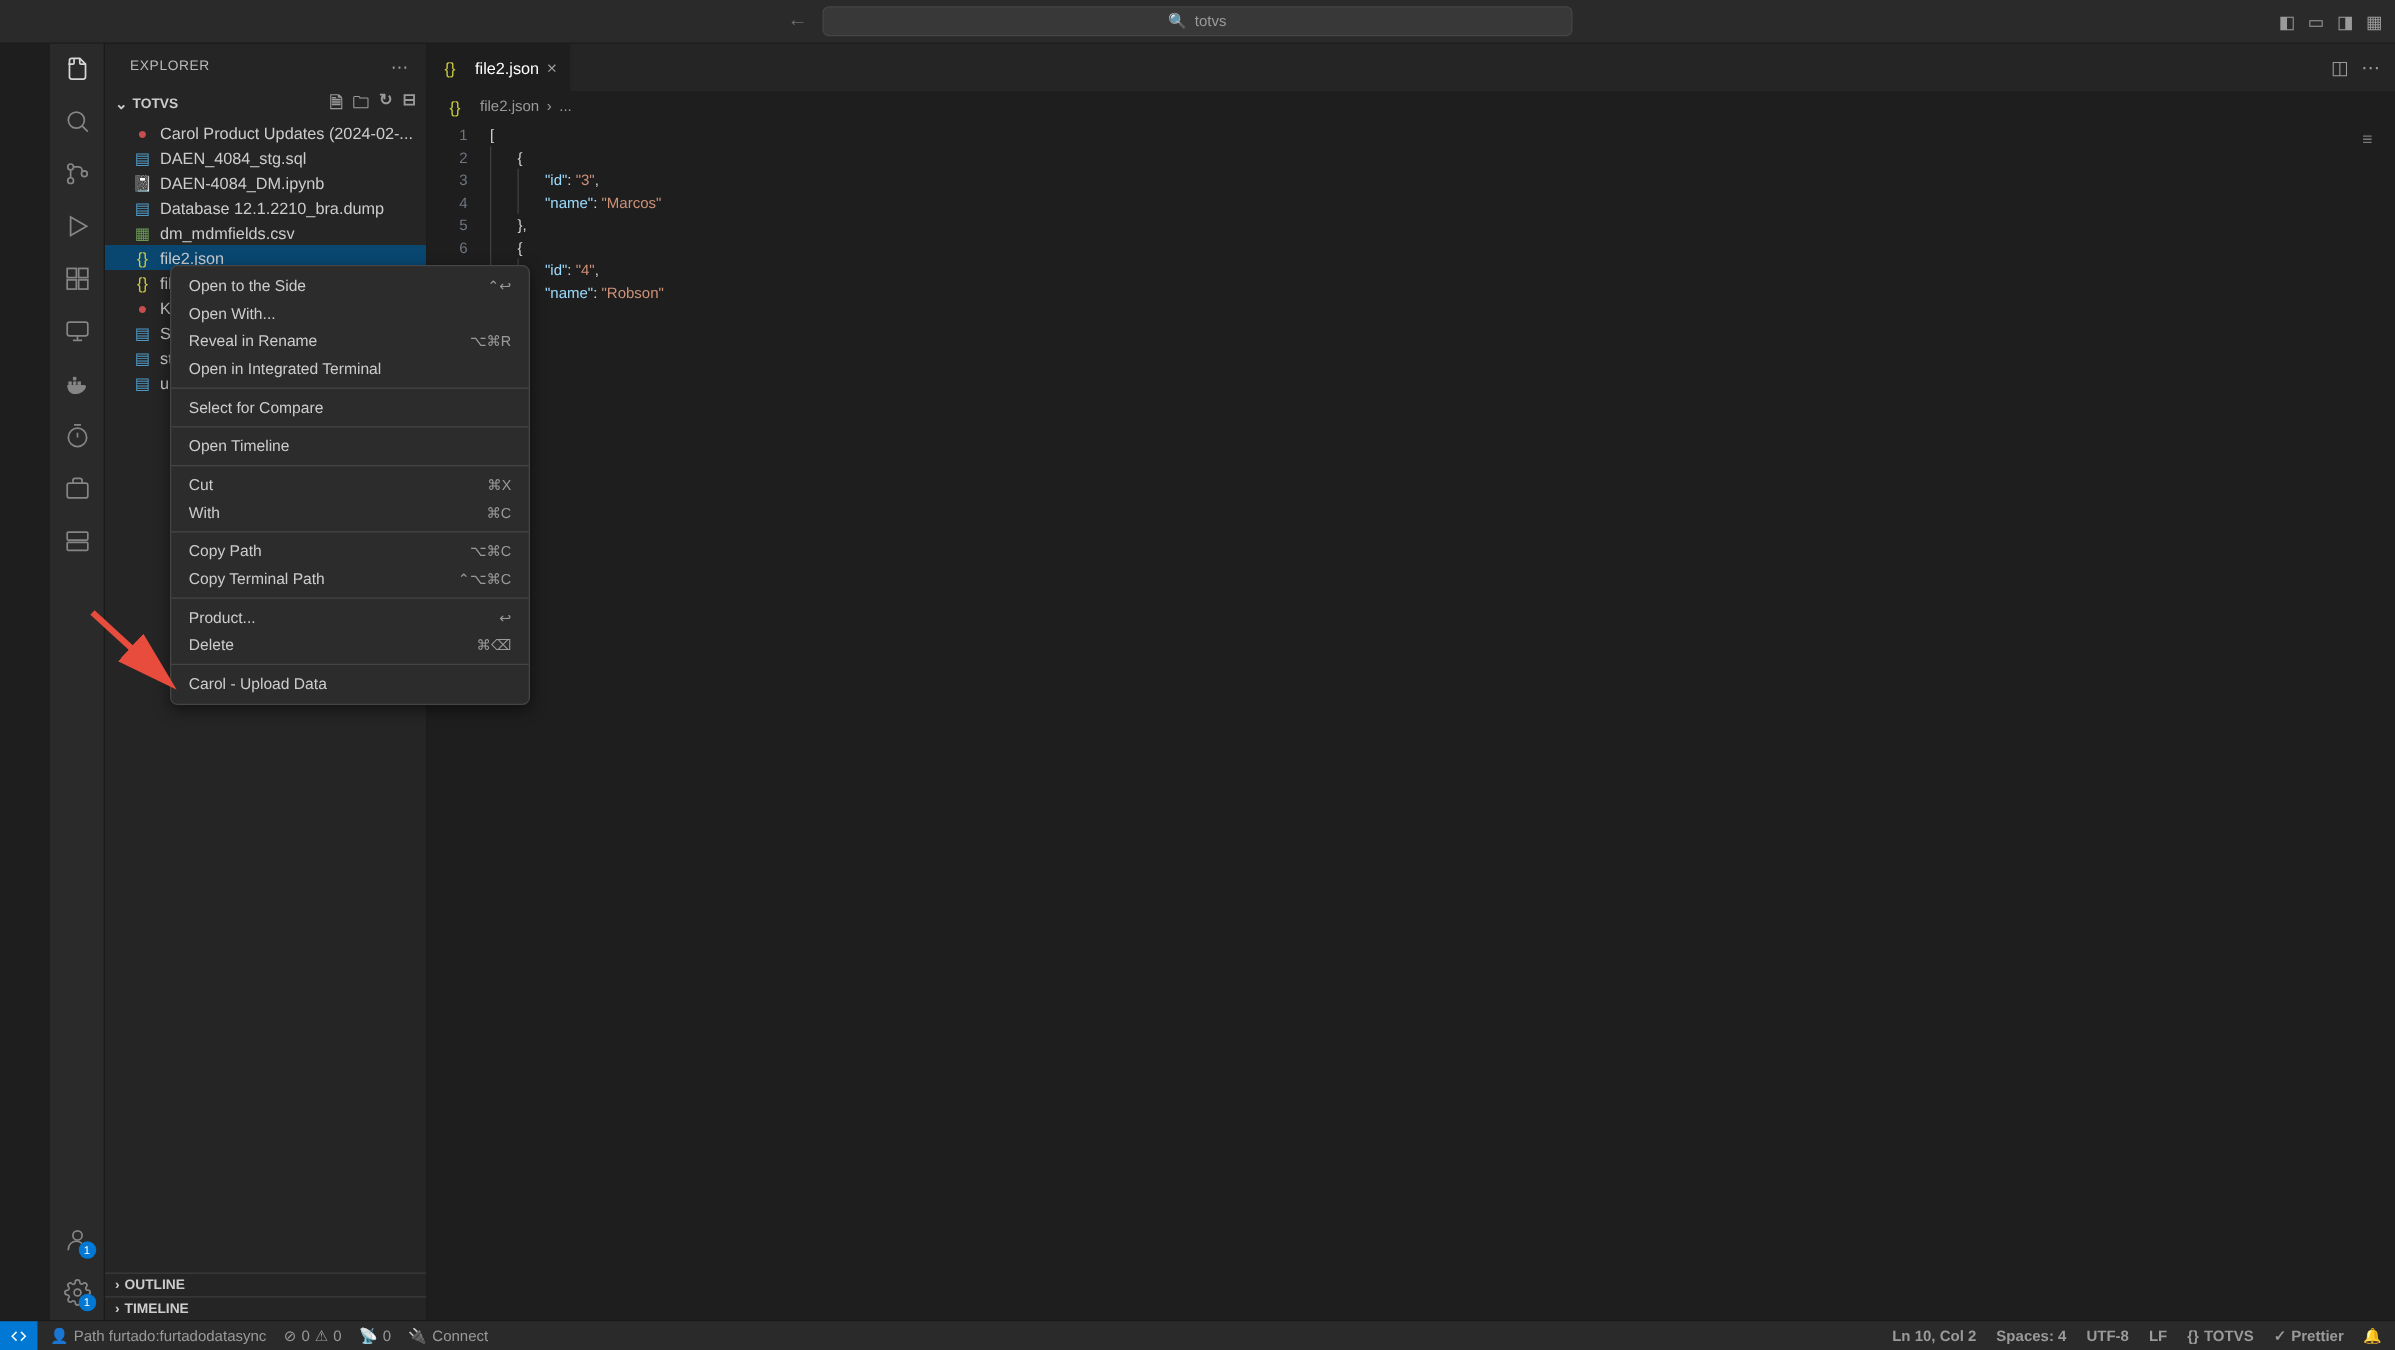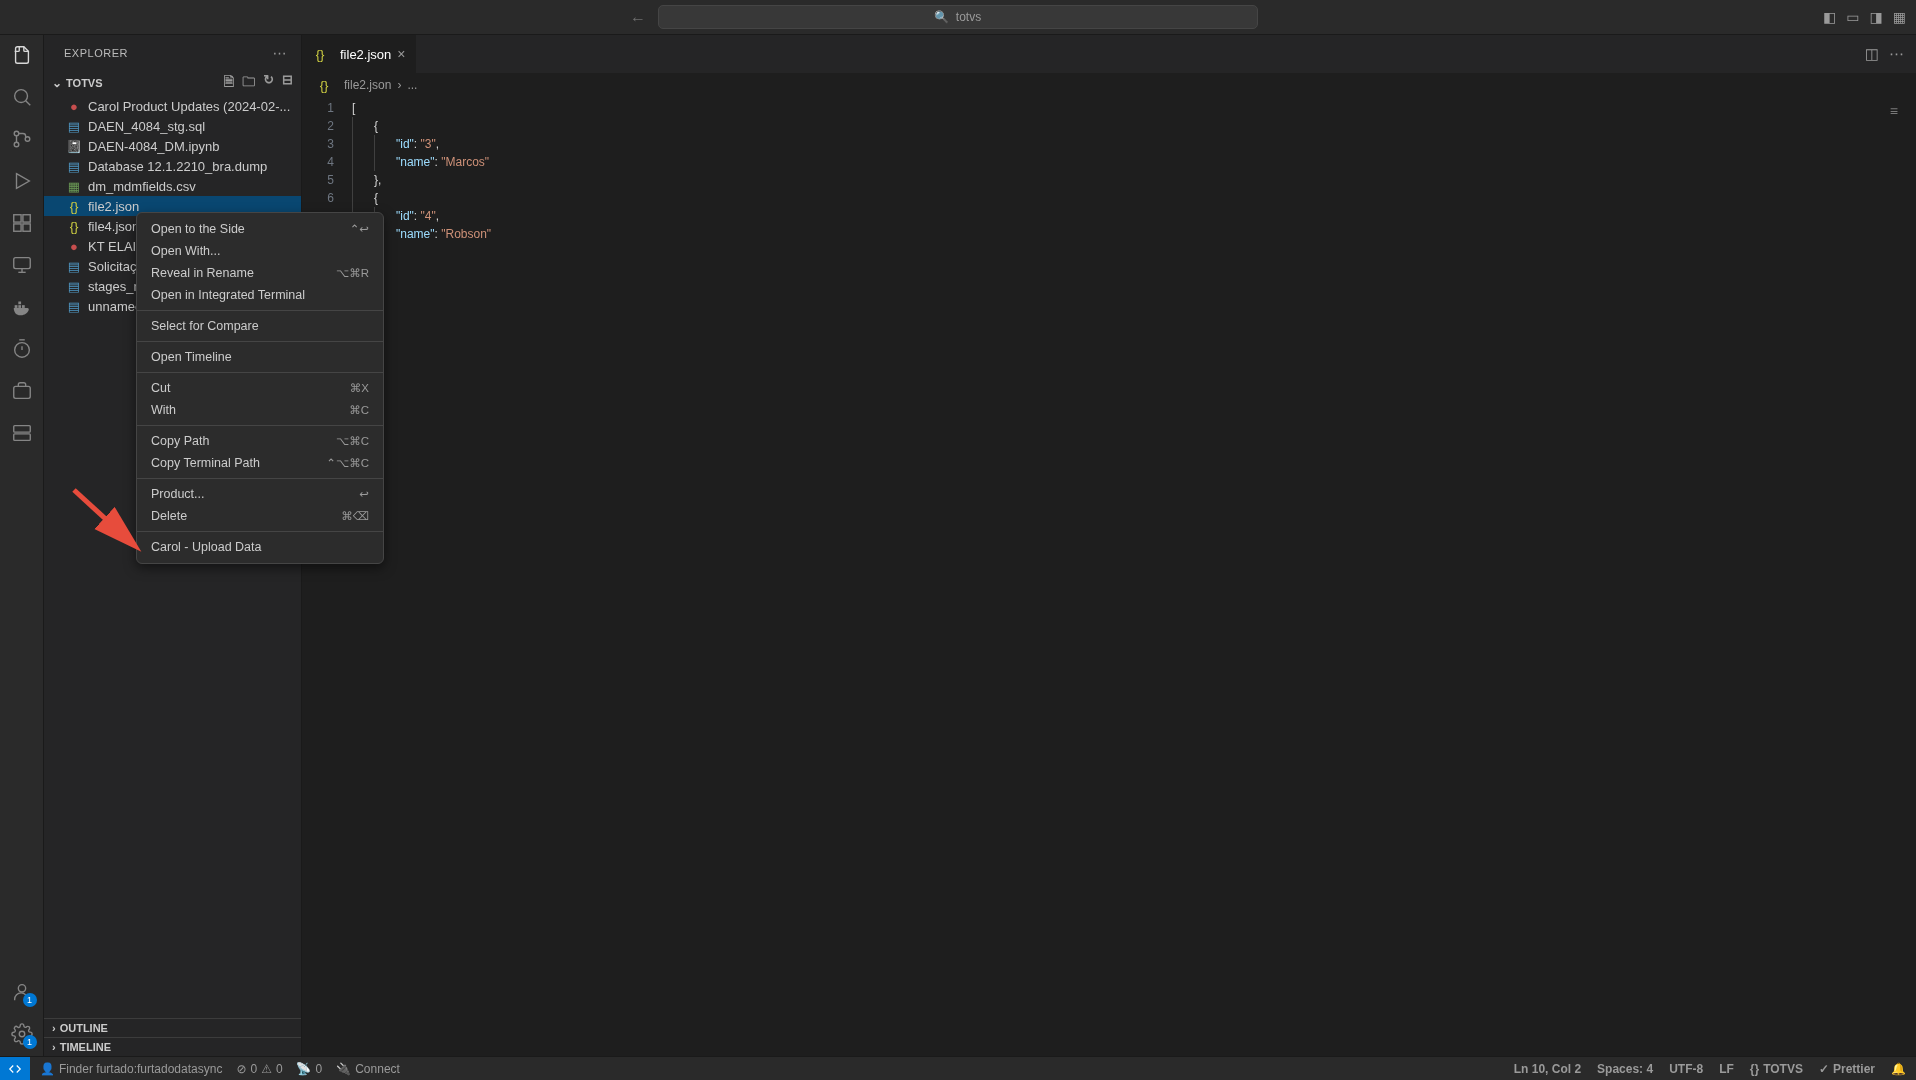--- a/index.html
+++ b/index.html
@@ -3,21 +3,21 @@
 <meta charset="utf-8">
 <style>
 * { margin: 0; padding: 0; box-sizing: border-box; font-family: -apple-system, BlinkMacSystemFont, "Segoe UI", sans-serif; }
 body { background: #1e1e1e; color: #cccccc; width: 1916px; height: 1080px; overflow: hidden; display: flex; flex-direction: column; }
 .titlebar { height: 35px; background: #2a2a2a; display: flex; align-items: center; position: relative; border-bottom: 1px solid #1a1a1a; }
 .titlebar-nav { position: absolute; left: 630px; display: flex; gap: 14px; }
 .titlebar-nav span { color: #6e6e6e; font-size: 16px; cursor: default; }
 .search-box { position: absolute; left: 50%; transform: translateX(-50%); width: 600px; height: 24px; background: #383838; border: 1px solid #454545; border-radius: 5px; display: flex; align-items: center; justify-content: center; gap: 6px; color: #9a9a9a; font-size: 12px; }
 .titlebar-right { position: absolute; right: 10px; display: flex; gap: 10px; }
 .titlebar-right span { color: #9a9a9a; font-size: 14px; }
-.main { flex: 1; display: flex; }
+.main { flex: 1; display: flex; padding-left: 40px; }
 .activity-bar { width: 44px; background: #2a2a2a; display: flex; flex-direction: column; align-items: center; padding-top: 8px; gap: 18px; border-right: 1px solid #1a1a1a; position: relative; }
 .activity-icon { width: 24px; height: 24px; color: #858585; display: flex; align-items: center; justify-content: center; font-size: 20px; cursor: pointer; }
 .activity-icon.active { color: #d7d7d7; }
 .activity-bottom { position: absolute; bottom: 10px; display: flex; flex-direction: column; gap: 18px; align-items: center; }
 .badge-1 { position: relative; }
 .badge-1::after { content: "1"; position: absolute; bottom: -3px; right: -3px; width: 14px; height: 14px; background: #0078d4; color: white; border-radius: 50%; font-size: 9px; display: flex; align-items: center; justify-content: center; }
 .sidebar { width: 258px; background: #252526; display: flex; flex-direction: column; border-right: 1px solid #1a1a1a; }
 .sidebar-header { height: 35px; display: flex; align-items: center; justify-content: space-between; padding: 0 14px 0 20px; color: #bbbbbb; font-size: 11px; letter-spacing: 0.5px; }
 .sidebar-actions { color: #9a9a9a; font-size: 14px; }
 .folder-header { display: flex; align-items: center; padding: 2px 8px; font-size: 11px; font-weight: 600; color: #cccccc; }
@@ -41,21 +41,21 @@
 .tab-actions { margin-left: auto; display: flex; align-items: center; gap: 10px; padding: 0 12px; color: #9a9a9a; font-size: 15px; }
 .breadcrumb { height: 24px; display: flex; align-items: center; padding: 0 14px; font-size: 12px; color: #9a9a9a; gap: 6px; }
 .code-area { flex: 1; display: flex; font-family: Menlo, Monaco, "Courier New", monospace; font-size: 12px; position: relative; }
 .gutter { width: 50px; text-align: right; padding-right: 18px; color: #6e7681; line-height: 18px; padding-top: 2px; }
 .code-content { flex: 1; line-height: 18px; padding-top: 2px; position: relative; }
 .indent-guide { border-left: 1px solid #404040; display: inline-block; height: 18px; vertical-align: top; }
 .tok-punc { color: #d4d4d4; }
 .tok-key { color: #9cdcfe; }
 .tok-str { color: #ce9178; }
 .minimap-icon { position: absolute; top: 6px; right: 18px; color: #7a7a7a; font-size: 14px; }
-.context-menu { position: absolute; left: 136px; top: 212px; width: 248px; background: #2c2c2c; border: 1px solid #454545; border-radius: 6px; box-shadow: 0 4px 12px rgba(0,0,0,0.5); padding: 5px 0; z-index: 100; }
+.context-menu { position: absolute; left: 136px; top: 212px; width: 288px; background: #2c2c2c; border: 1px solid #454545; border-radius: 6px; box-shadow: 0 4px 12px rgba(0,0,0,0.5); padding: 5px 0; z-index: 100; }
 .menu-item { display: flex; justify-content: space-between; align-items: center; padding: 4px 14px; font-size: 12.5px; color: #cccccc; cursor: pointer; }
 .menu-sep { height: 1px; background: #454545; margin: 4px 0; }
 .menu-short { color: #9a9a9a; font-size: 11.5px; }
 .arrow-annotation { position: absolute; left: 69px; top: 485px; z-index: 200; pointer-events: none; }
 .statusbar { height: 24px; background: #2a2a2a; display: flex; align-items: center; font-size: 12px; color: #9a9a9a; padding: 0 10px; border-top: 1px solid #1a1a1a; }
 .status-remote { background: #0078d4; color: white; height: 24px; padding: 0 8px; display: flex; align-items: center; margin-left: -10px; margin-right: 10px; }
 .status-item { margin-right: 14px; display: flex; align-items: center; gap: 4px; }
 .status-right { margin-left: auto; display: flex; gap: 16px; font-weight: bold; }
 .status-right .status-item { margin-right: 0; }
 svg { display: block; }
@@ -352,21 +352,21 @@
 
 <div class="statusbar">
   <div class="status-remote">
       <svg width="14" height="14" viewBox="0 0 24 24" fill="none" stroke="currentColor" stroke-width="2">
         <polyline points="9 6 3 12 9 18"></polyline>
         <polyline points="15 6 21 12 15 18"></polyline>
       </svg>
     </div>
   <div class="status-item">
       <span>👤</span>
-      <span>Finder furtado:furtadodatasync</span>
+      <span>Path furtado:furtadodatasync</span>
     </div>
   <div class="status-item">
       <span>⊘</span>
       <span>0</span> 
       <span>⚠</span>
       <span>0</span>
     </div>
   <div class="status-item">
       <span>📡</span>
       <span>0</span>

